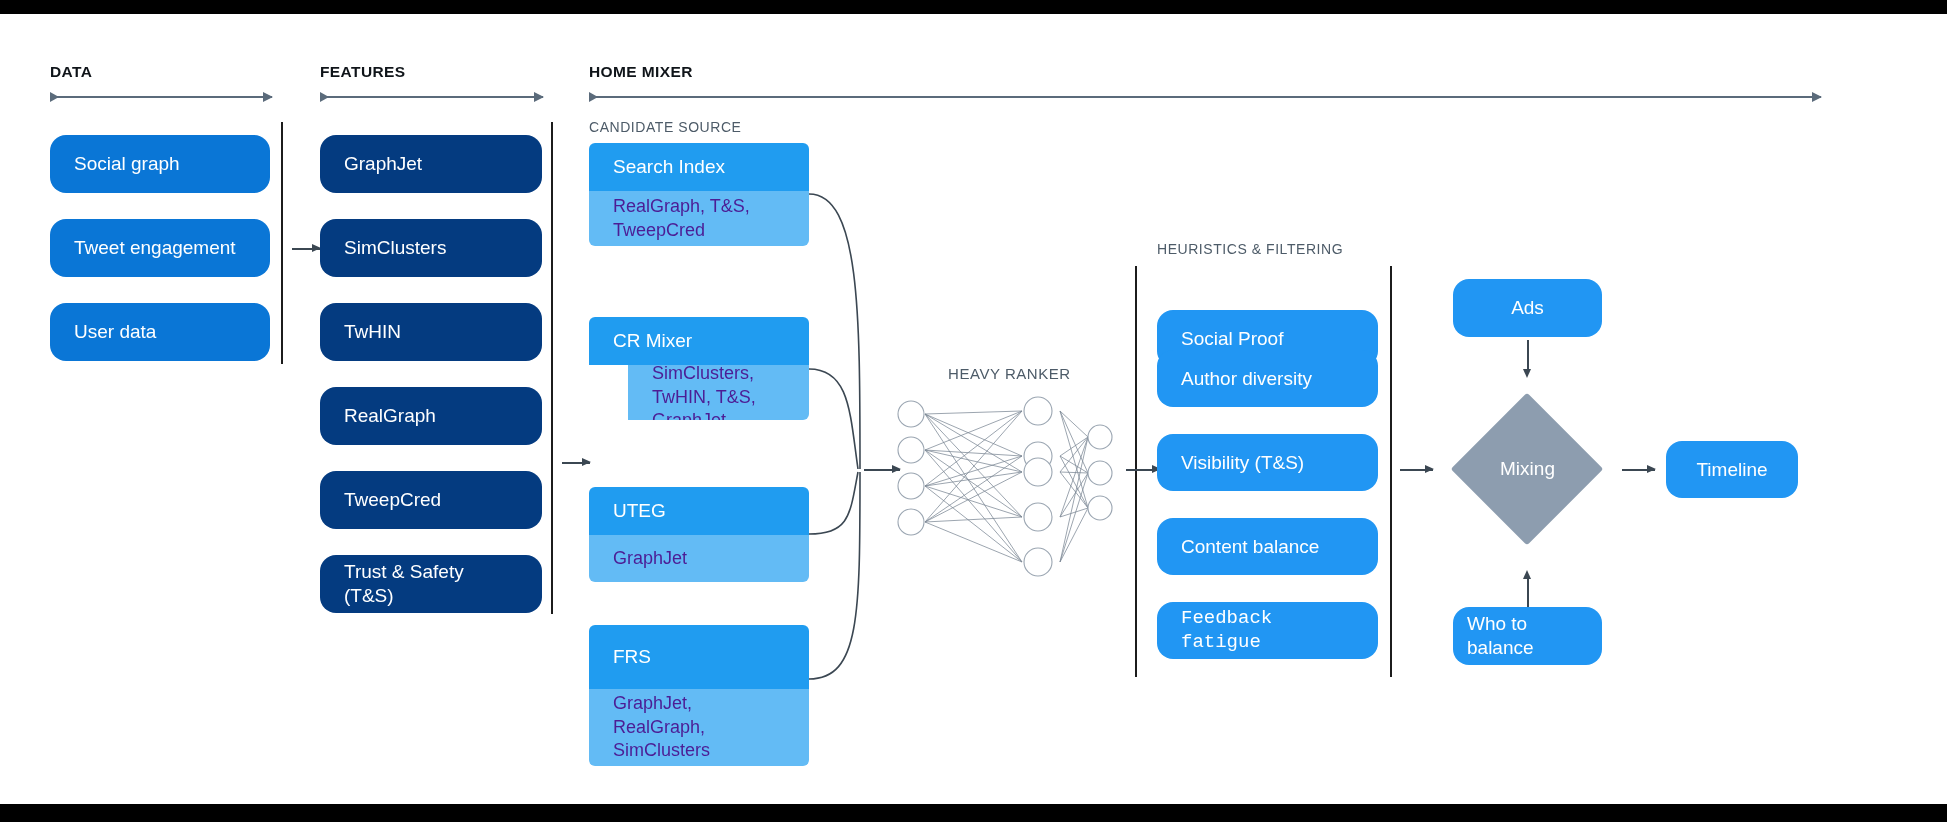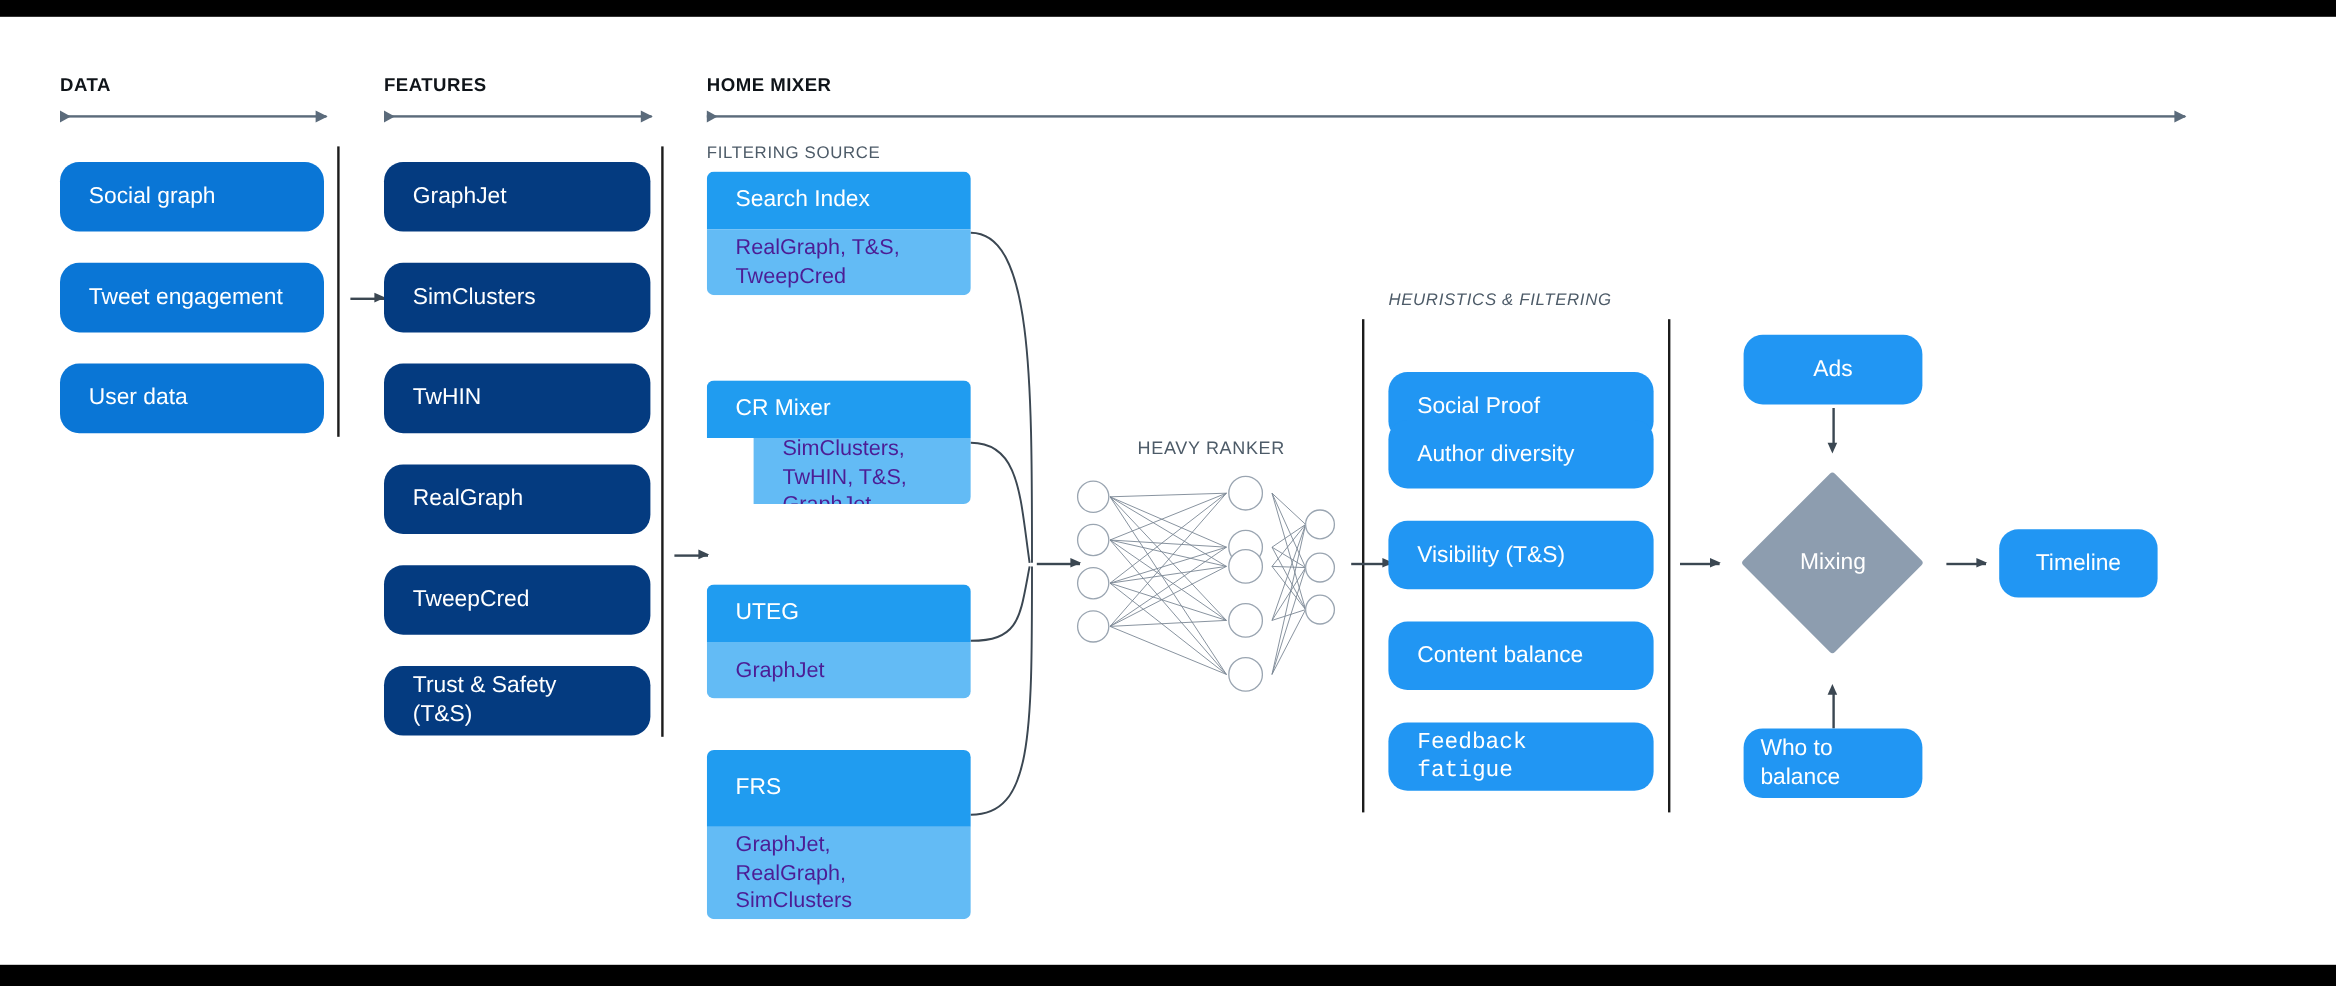--- a/index.html
+++ b/index.html
@@ -93,21 +93,21 @@
     </div>
     <div class="box feature" style="left:320px;top:457px;width:222px;height:58px;">
       <span>TweepCred</span>
     </div>
     <div class="box feature" style="left:320px;top:541px;width:222px;height:58px;">
       <span>Trust &amp; Safety (T&amp;S)</span>
     </div>
 
     <div class="arrow" style="left:562px;top:448px;width:28px;"></div>
 
-    <div class="lbl-sub" style="left:589px;top:105px;">FILTERING SOURCE</div>
+    <div class="lbl-sub" style="left:589px;top:105px;">CANDIDATE SOURCE</div>
 
     <div class="cs" style="left:589px;top:129px;width:220px;height:103px;">
       <div class="cs-head" style="height:48px;">Search Index</div>
       <div class="cs-body" style="height:55px;">RealGraph, T&amp;S, TweepCred</div>
     </div>
 
     <div class="cs" style="left:589px;top:303px;width:220px;height:103px;">
       <div class="cs-head" style="height:48px;">CR Mixer</div>
       <div class="cs-body" style="height:65px;margin-left:39px;">SimClusters, TwHIN, T&amp;S, GraphJet</div>
     </div>
@@ -188,21 +188,21 @@
           <circle cx="1100" cy="459" r="12"></circle>
         <circle cx="1100" cy="494" r="12"></circle>
       </g>
     </svg>
 
     <div class="nn-label" style="left:948px;top:351px;">HEAVY RANKER</div>
 
     <div class="arrow" style="left:864px;top:455px;width:36px;"></div>
     <div class="arrow" style="left:1126px;top:455px;width:34px;"></div>
 
-    <div class="lbl-sub" style="left:1157px;top:227px;font-style:italic;">HEURISTICS &amp; FILTERING</div>
+    <div class="lbl-sub" style="left:1157px;top:227px;">HEURISTICS &amp; FILTERING</div>
 
     <div class="box heur" style="left:1157px;top:252px;width:221px;height:57px;margin-top:44px;">
       <span>Social Proof</span>
     </div>
     <div class="box heur" style="left:1157px;top:336px;width:221px;height:57px;">
       <span>Author diversity</span>
     </div>
     <div class="box heur" style="left:1157px;top:420px;width:221px;height:57px;">
       <span>Visibility (T&amp;S)</span>
     </div>

